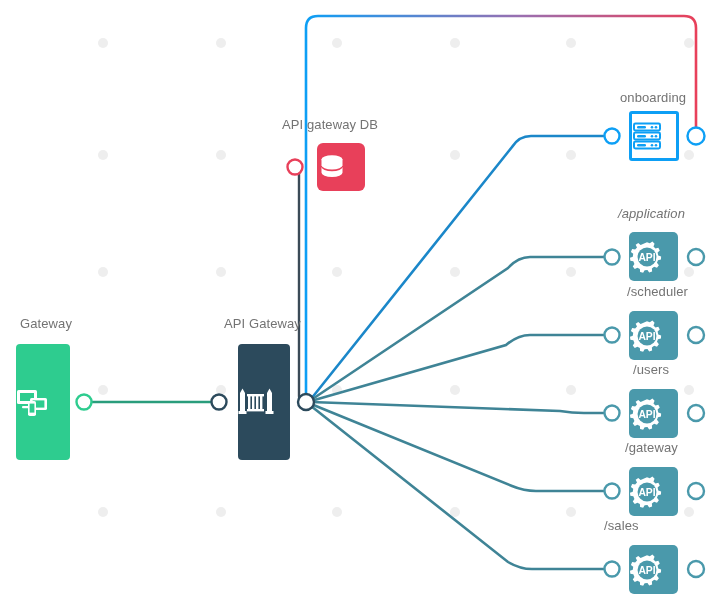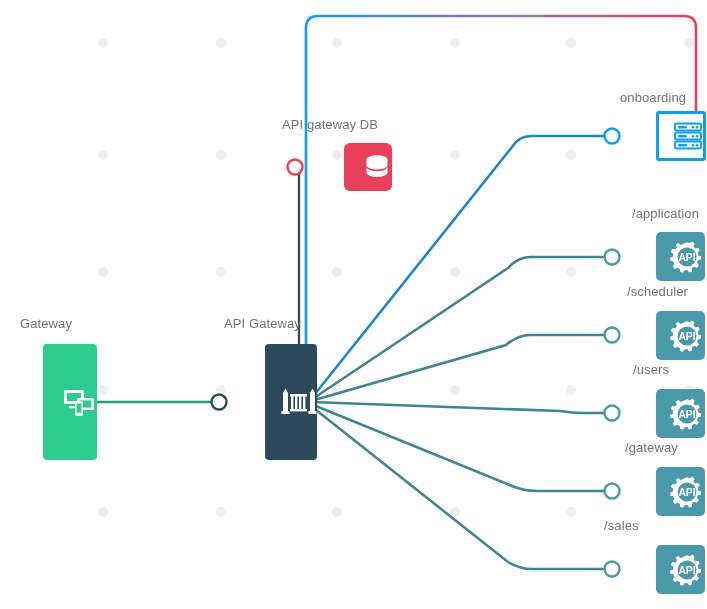--- a/index.html
+++ b/index.html
@@ -28,22 +28,21 @@
     font-size: 13px;
     color: #737373;
     white-space: nowrap;
     letter-spacing: 0.1px;
   }
   .shape {
     position: absolute;
     box-sizing: border-box;
     display: flex;
     align-items: center;
-    justify-content: flex-end;
-    margin-left: 27px;
+    justify-content: flex-start;
   }
   .shape-clients {
     border-radius: 4px;
   }
   .shape-gateway {
     border-radius: 4px;
   }
   .shape-db {
     border-radius: 6px;
   }
@@ -189,21 +188,21 @@
       <rect x="5" y="13" width="9" height="2.4" rx="1.2" fill="#0d9ff5"></rect>
       <circle cx="20" cy="14.2" r="1.3" fill="#0d9ff5"></circle>
       <circle cx="24" cy="14.2" r="1.3" fill="#0d9ff5"></circle>
       <rect x="2" y="19.5" width="26" height="7" rx="1.4" fill="none" stroke="#0d9ff5" stroke-width="2"></rect>
       <rect x="5" y="22" width="9" height="2.4" rx="1.2" fill="#0d9ff5"></rect>
       <circle cx="20" cy="23.2" r="1.3" fill="#0d9ff5"></circle>
       <circle cx="24" cy="23.2" r="1.3" fill="#0d9ff5"></circle>
     </svg>
   </div>
 
-  <div class="node-label" style="left:632px; top:206px;">/application</div>
+  <div class="node-label" style="left:618px; top:206px;font-style:italic;">/application</div>
   <div class="shape shape-service" style="left:629px; top:232px; width:49px; height:49px; background:#4a99ab;">
     <svg width="36" height="36" viewBox="0 0 40 40">
       <path fill="#ffffff" d="M20 3.5 l3.1 1.2 2.9-1.9 2.4 2.5 -1.2 3.1 2.2 2.2 3.2-0.9 1.6 3.1 -2.4 2.3 0.7 3.1 3.2 1.2 -0.2 3.5 -3.3 0.7 -1.1 2.9 2.1 2.6 -2.1 2.8 -3.2-1.1 -2.5 2 0.3 3.3 -3.3 1.2 -1.9-2.8 -3.1 0.2 -1.7 2.9 -3.4-0.8 -0.2-3.4 -2.7-1.5 -3 1.4 -2.2-2.7 1.8-2.9 -1.2-2.9 -3.3-0.5 -0.4-3.4 3.1-1.3 0.5-3.1 -2.6-2.1 1.4-3.2 3.3 0.6 2.1-2.4 -1.5-3 2.9-1.9 2.6 2.1z"></path>
       <circle cx="20" cy="20" r="10.5" fill="#4a99ab"></circle>
       <text x="20" y="24.6" font-family="'Liberation Sans',sans-serif" font-size="11.5" font-weight="bold" fill="#ffffff" text-anchor="middle">API</text>
     </svg>
   </div>
 
   <div class="node-label" style="left:619px; top:284px;margin-left:8px;">/scheduler</div>
   <div class="shape shape-service" style="left:629px; top:311px; width:49px; height:49px; background:#4a99ab;">

